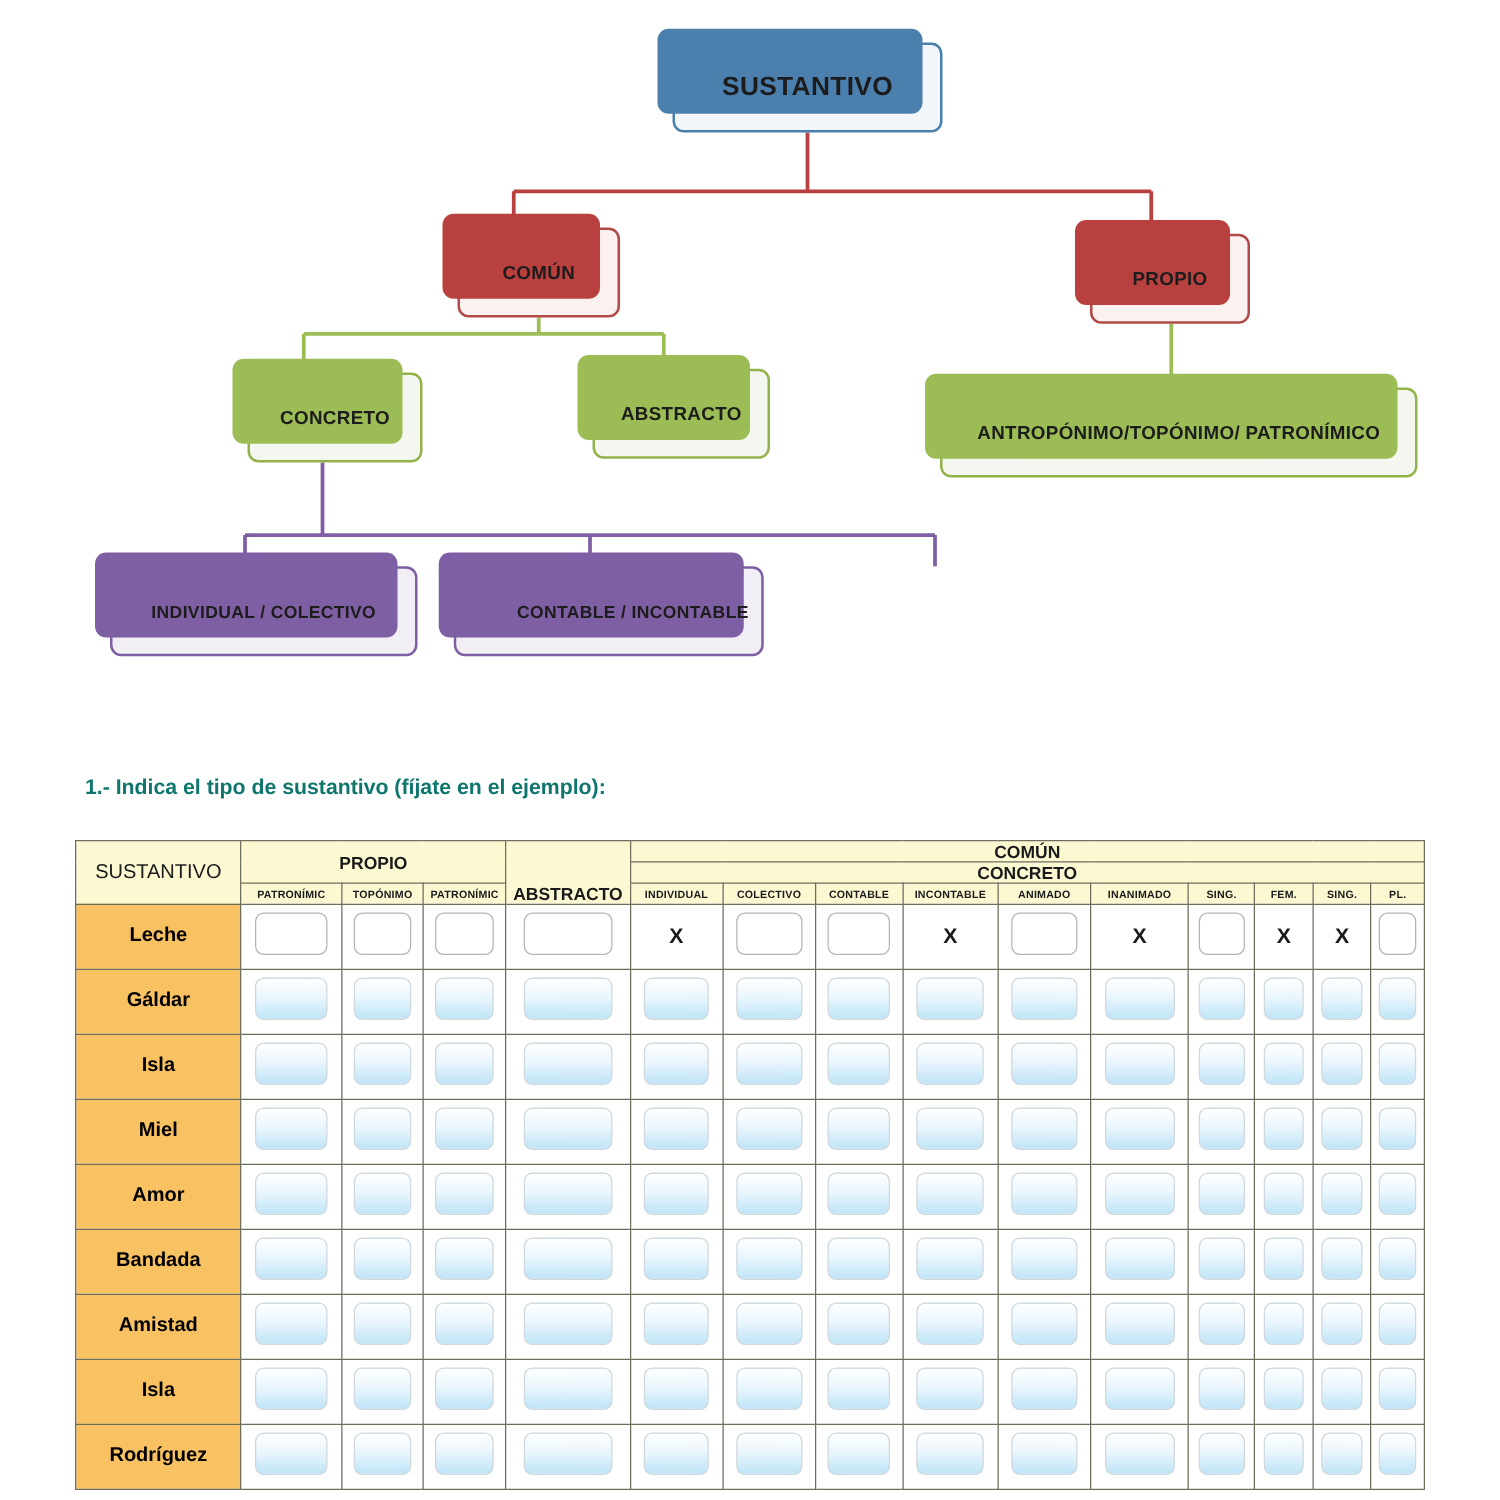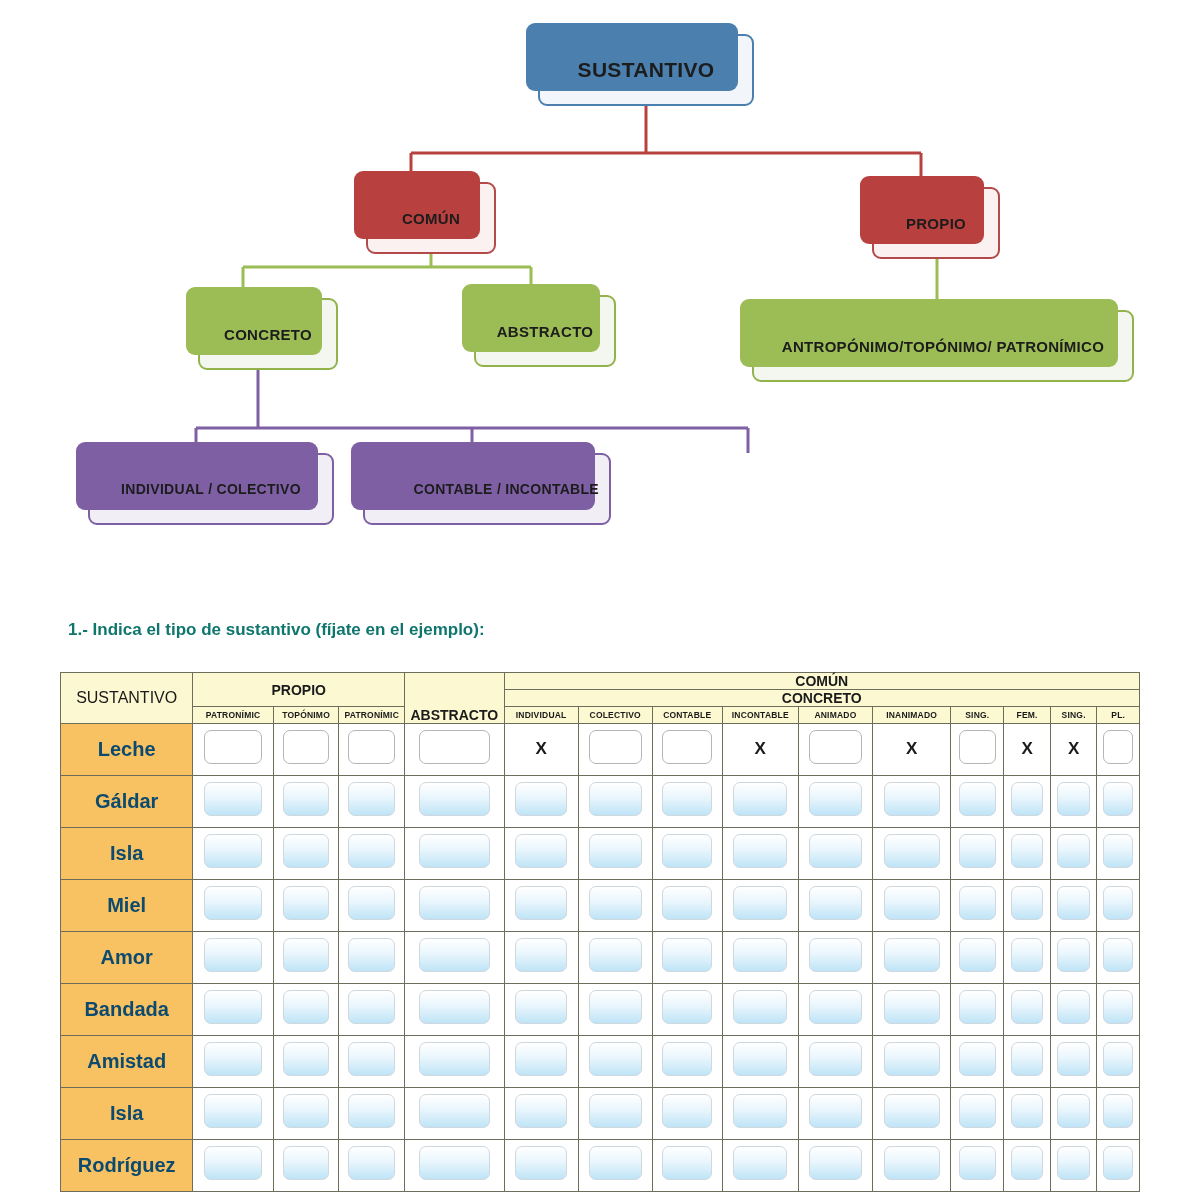--- a/index.html
+++ b/index.html
@@ -75,23 +75,23 @@
     text-align: center;
     vertical-align: middle;
   }
   .hdr { background: #fbf8d2; color: #1a1a1a; font-weight: bold; }
   .hdr-mid  { font-size: 14px; }
   .hdr-small{ font-size: 8.5px; letter-spacing: .2px; }
   .hdr-sust { font-size: 16px; font-weight: normal; }
 
   td.word {
     background: #f8c162;
-    color: #0c4a6e;
+    color: #000000;
     font-weight: bold;
-    font-size: 20px;
+    font-size: 16px;
     height: 52px;
   }
   td.cell { background: #ffffff; height: 52px; }
 
   .bx {
     display: inline-block;
     border: 1.3px solid #b5b5b5;
     border-radius: 7px;
     background: #ffffff;
     width: 72%; height: 34px;

